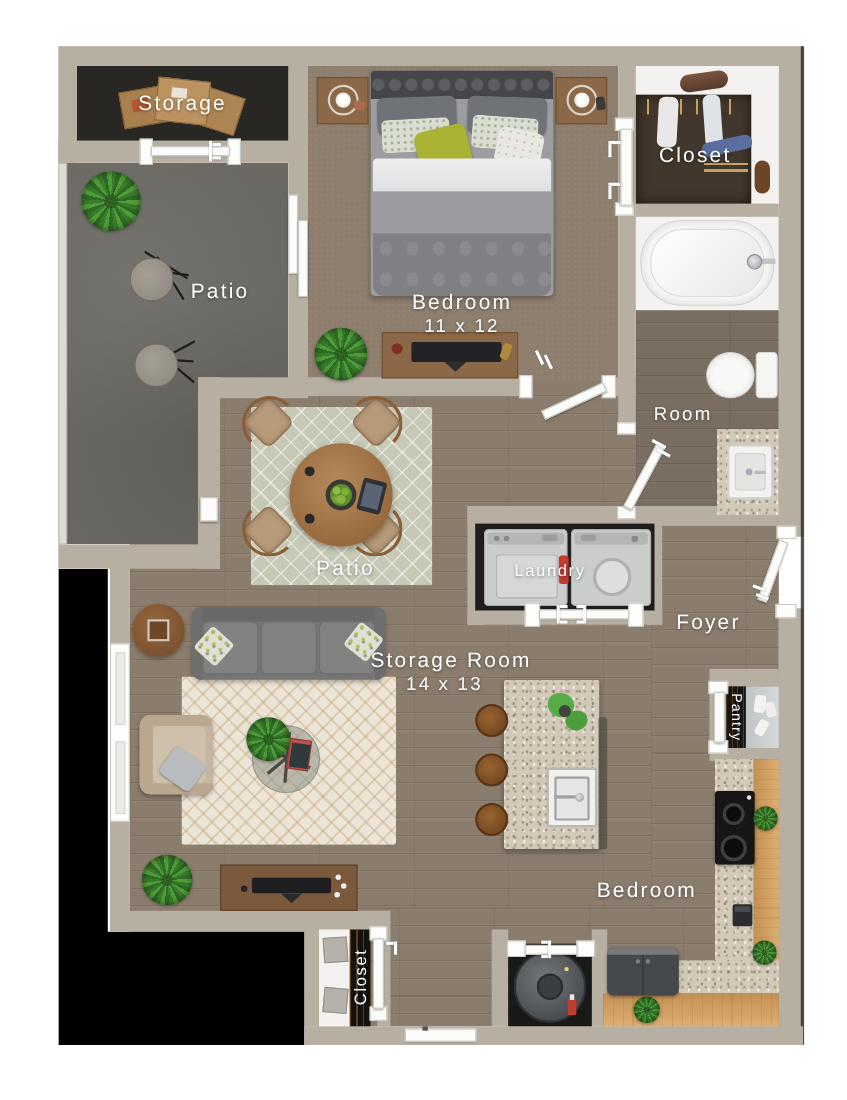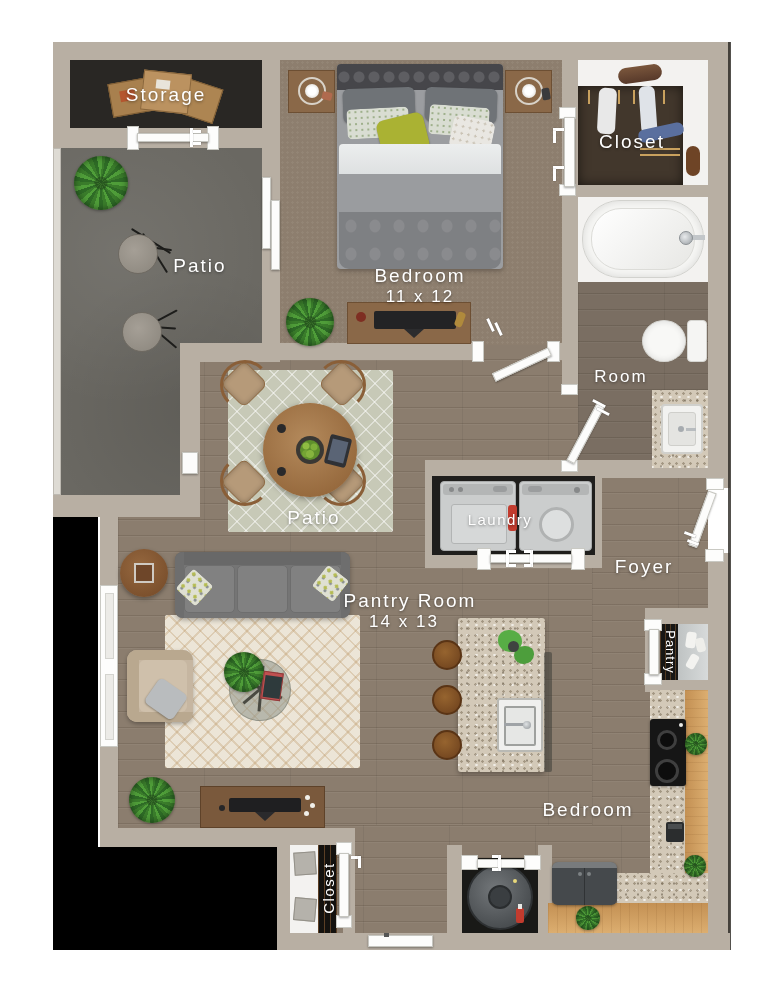--- a/index.html
+++ b/index.html
@@ -392,19 +392,19 @@
 
   <span class="lbl" style="left:166px;top:95px;">Storage</span>
   <span class="lbl" style="left:200px;top:266px;">Patio</span>
   <span class="lbl" style="left:420px;top:276px;">Bedroom</span>
   <span class="lbl sm" style="left:420px;top:297px;">11 x 12</span>
   <span class="lbl" style="left:632px;top:142px;">Closet</span>
   <span class="lbl sm" style="left:621px;top:377px;">Room</span>
   <span class="lbl" style="left:314px;top:518px;">Patio</span>
   <span class="lbl xs" style="left:500px;top:519px;z-index:70;">Laundry</span>
   <span class="lbl" style="left:644px;top:567px;">Foyer</span>
-  <span class="lbl" style="left:410px;top:601px;">Pantry Room</span>
+  <span class="lbl" style="left:410px;top:601px;">Storage Room</span>
   <span class="lbl sm" style="left:404px;top:622px;">14 x 13</span>
   <span class="lbl vdn" style="left:670px;top:652px;font-size:13px;letter-spacing:1px;">Pantry</span>
   <span class="lbl" style="left:588px;top:810px;">Bedroom</span>
   <span class="lbl vup xs" style="left:328px;top:888px;">Closet</span>
 
 </div>
 
 </body></html>

